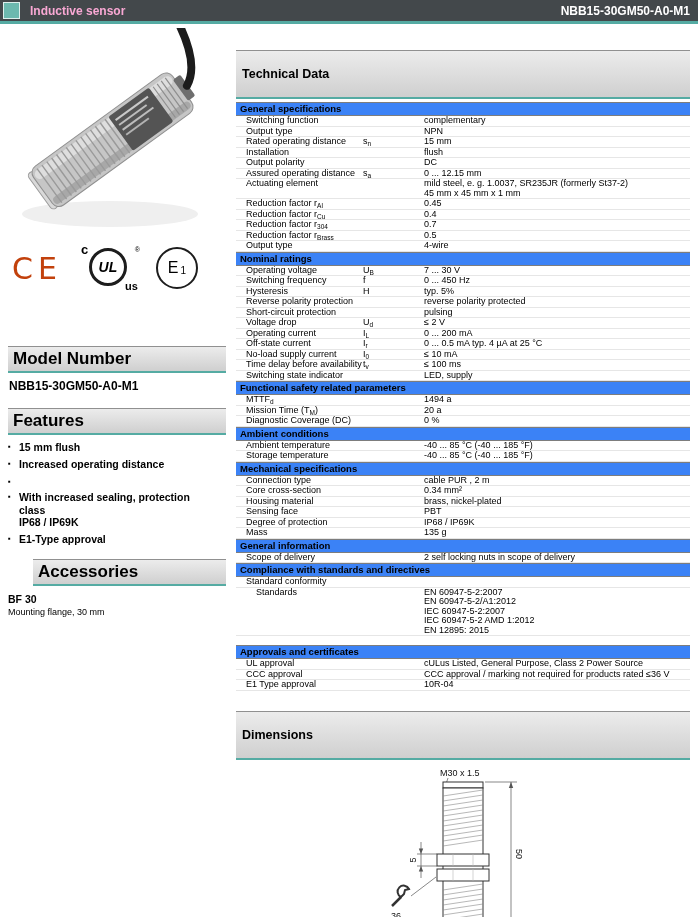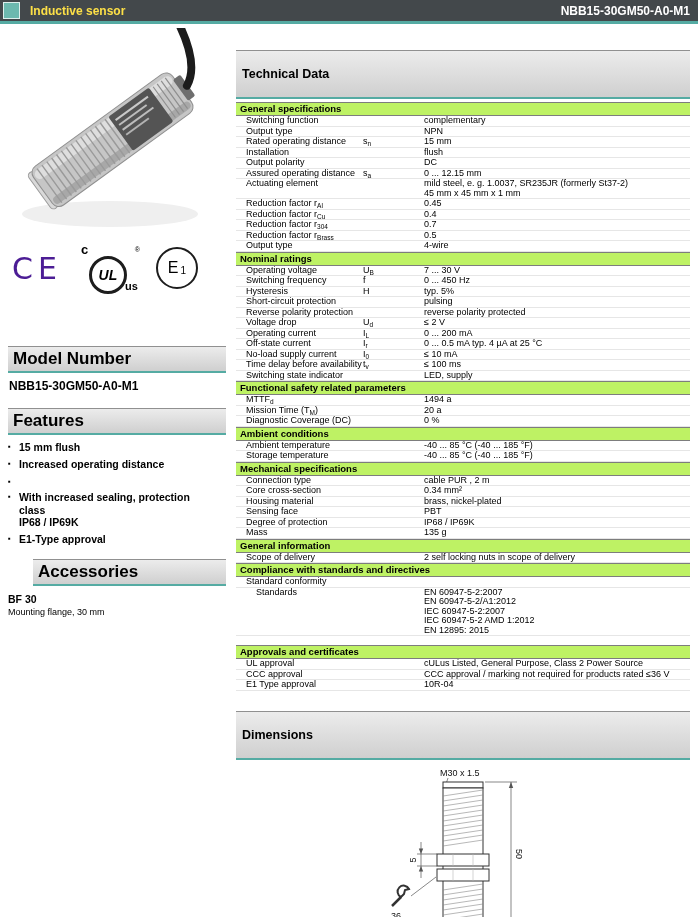--- a/index.html
+++ b/index.html
@@ -8,33 +8,33 @@
   body{
     width:698px; height:917px; overflow:hidden;
     background:#fff; color:#000;
     font-family:"Liberation Sans", sans-serif;
   }
   
   .topbar{ display:flex; align-items:center; height:24px; background:#43484b;
            border-bottom:3px solid var(--accent); padding-right:8px; }
   .brand{ width:17px; height:17px; background:#6cb9af; border:1px solid #dcefec;
           margin:0 10px 0 3px; flex:none; }
-  .t-left{ color:#fde047; font-weight:bold; font-size:12px; }
+  .t-left{ color:#f9a8d4; font-weight:bold; font-size:12px; }
   .t-right{ margin-left:auto; color:#fff; font-weight:bold; font-size:12px; }
 
   .content{ display:flex; gap:10px; padding:4px 8px 0; }
   .left-col{ width:218px; flex:none; }
   .right-col{ flex:1; min-width:0; }
 
   
   .photo{ height:212px; }
   .marks{ display:flex; align-items:center; gap:22px; height:56px; padding:0 4px; }
-  .ce{ font-size:30px; letter-spacing:5px; color:#4c1d95; font-family:"DejaVu Sans",sans-serif; }
+  .ce{ font-size:30px; letter-spacing:5px; color:#c2410c; font-family:"DejaVu Sans",sans-serif; }
   .ul-wrap{ position:relative; width:50px; height:48px; flex:none; }
-  .ul-circle{ position:absolute; left:5px; top:12px; width:38px; height:38px;
+  .ul-circle{ position:absolute; left:5px; top:4px; width:38px; height:38px;
               border:3px solid #1d1d1d; border-radius:50%;
               display:flex; align-items:center; justify-content:center;
               font-size:14px; font-weight:bold; font-style:italic; }
   .ul-c{ position:absolute; left:-3px; top:-2px; font-size:13px; font-weight:bold; }
   .ul-us{ position:absolute; right:-4px; bottom:0; font-size:11px; font-weight:bold;padding-left:12px; }
   .ul-r{ position:absolute; right:-6px; top:2px; font-size:7px; }
   .e1-circle{ width:42px; height:42px; border:2.5px solid #1d1d1d; border-radius:50%;
               display:flex; align-items:center; justify-content:center; gap:2px;
               font-size:16px; flex:none; }
   .e1-num{ font-size:10px; margin-top:5px; }
@@ -53,21 +53,21 @@
   .acc-desc{ font-size:9px; margin-top:2px; }
 
   
   .big-head{ background:linear-gradient(#ececec,#cfcfcf); border-top:1px solid #909090;
              border-bottom:2px solid var(--accent); font-weight:bold; font-size:12.5px;
              padding:16px 6px; }
   .th-top{ margin-top:22px; }
   .dims-head{ margin-top:20px; }
 
   #tech-table{ margin-top:3px; }
-  .sec-row{ background:#bef264; border-top:1px solid #7d7d7d; border-bottom:1px solid #7d7d7d;
+  .sec-row{ background:#3b82f6; border-top:1px solid #7d7d7d; border-bottom:1px solid #7d7d7d;
             font-weight:bold; font-size:9.5px; line-height:10px; padding:1px 4px; }
   .trow{ display:grid; grid-template-columns:117px 61px 1fr;
          padding:0 2px 0 10px; border-bottom:1px solid #e6e6e6;
          font-size:9px; line-height:9.5px; }
   .trow.ind2{ padding-left:20px; grid-template-columns:107px 61px 1fr; }
   .trow sub{ font-size:6.5px; vertical-align:baseline; position:relative; top:2px; }
   .c-val div{ line-height:9.5px; }
   .sec-gap{ height:9px; }
 
   .dim-wrap{ display:flex; justify-content:center; margin-top:6px; }
@@ -275,31 +275,31 @@
           </span>
         </div>
         <div class="trow">
           <span class="c-label">Hysteresis</span>
           <span class="c-sym">H</span>
           <span class="c-val">
             <div>typ. 5%</div>
           </span>
         </div>
         <div class="trow">
+          <span class="c-label">Reverse polarity protection</span>
+          <span class="c-sym"></span>
+          <span class="c-val">
+            <div>reverse polarity protected</div>
+          </span>
+        </div>
+        <div class="trow">
           <span class="c-label">Short-circuit protection</span>
           <span class="c-sym"></span>
           <span class="c-val">
             <div>pulsing</div>
-          </span>
-        </div>
-        <div class="trow">
-          <span class="c-label">Reverse polarity protection</span>
-          <span class="c-sym"></span>
-          <span class="c-val">
-            <div>reverse polarity protected</div>
           </span>
         </div>
         <div class="trow">
           <span class="c-label">Voltage drop</span>
           <span class="c-sym">U<sub>d</sub></span>
           <span class="c-val">
             <div>≤ 2 V</div>
           </span>
         </div>
         <div class="trow">

